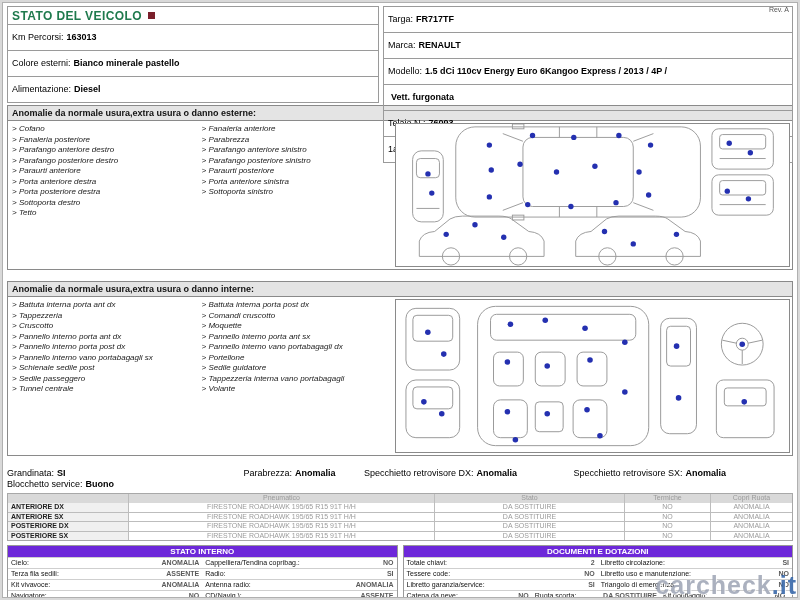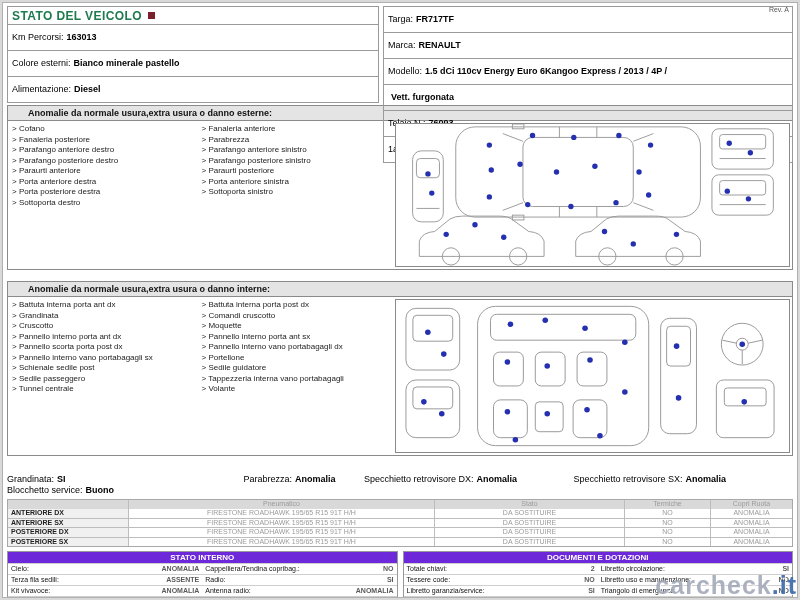--- a/index.html
+++ b/index.html
@@ -16,33 +16,33 @@
   .title{color:#1f7a4d;font-weight:bold;font-size:12px;letter-spacing:.4px;}
   .marker{width:7px;height:7px;background:#7a1f2b;margin-left:6px;}
   .kv-row{border:1px solid #9a9a9a;margin-top:-1px;height:13px;line-height:12px;
           font-size:9px;padding:6px 4px;white-space:nowrap;overflow:hidden;}
   .hdr-right .kv-row:first-child{margin-top:0;}
   .k{color:#000;}
   .v{font-weight:bold;color:#000;margin-left:3px;}
 
   
   .sec{border:1px solid #8a8a8a;margin-top:11px;}
-  .sec-hdr{background:#e4e4e4;border-bottom:1px solid #8a8a8a;font-size:9px;font-weight:bold;padding:2px 20px;}
+  .sec-hdr{background:#e4e4e4;border-bottom:1px solid #8a8a8a;font-size:9px;font-weight:bold;padding:2px 4px;}
   .sec-body{display:flex;}
   .sec-body.ext{height:148px;}
   .sec-body.int{height:158px;justify-content:space-between;}
-  .lists{width:385px;display:flex;padding:3px 2px 0 4px;box-sizing:border-box;}
+  .lists{width:385px;display:flex;padding:3px 2px 0 4px;box-sizing:border-box;font-style:italic;}
   .col{width:50%;font-size:8px;line-height:10.5px;color:#222;}
   .item{white-space:normal;}
   .item::before{content:"> ";}
   .diagram{flex:1;border:1px solid #8a8a8a;margin:2px;background:#fff;}
   .diagram svg{width:100%;height:100%;display:block;}
 
   
-  .summary{margin-top:18px;font-size:9px;}
+  .summary{margin-top:12px;font-size:9px;}
   .sline{height:11px;line-height:11px;white-space:nowrap;}
   .pair{display:inline-block;}
   .w1{width:234px;}
   .w2{width:118px;}
   .w3{width:207px;}
 
   
   .tires{border:1px solid #a8a8a8;margin-top:3px;font-size:7px;}
   .t-row{display:flex;border-top:1px solid #bdbdbd;height:8.5px;line-height:8px;}
   .tires > .t-row:first-child,.tires > div > .t-row:first-child{border-top:none;}
@@ -109,20 +109,21 @@
         <div class="lists">
           <div class="col">
               <div class="item">Cofano</div>
               <div class="item">Fanaleria posteriore</div>
               <div class="item">Parafango anteriore destro</div>
               <div class="item">Parafango posteriore destro</div>
               <div class="item">Paraurti anteriore</div>
               <div class="item">Porta anteriore destra</div>
               <div class="item">Porta posteriore destra</div>
               <div class="item">Sottoporta destro</div>
+              <div class="item">Tetto</div>
             </div>
           <div class="col">
               <div class="item">Fanaleria anteriore</div>
               <div class="item">Parabrezza</div>
               <div class="item">Parafango anteriore sinistro</div>
               <div class="item">Parafango posteriore sinistro</div>
               <div class="item">Paraurti posteriore</div>
               <div class="item">Porta anteriore sinistra</div>
               <div class="item">Sottoporta sinistro</div>
             </div>
@@ -199,24 +200,24 @@
         </div>
       </div>
     </div>
 
     <div class="sec">
       <div class="sec-hdr">Anomalie da normale usura,extra usura o danno interne:</div>
       <div class="sec-body int">
         <div class="lists">
           <div class="col">
               <div class="item">Battuta interna porta ant dx</div>
-              <div class="item">Grandinata</div>
+              <div class="item">Tappezzeria</div>
               <div class="item">Cruscotto</div>
               <div class="item">Pannello interno porta ant dx</div>
-              <div class="item">Pannello scorta porta post dx</div>
+              <div class="item">Pannello interno porta post dx</div>
               <div class="item">Pannello interno vano portabagagli sx</div>
               <div class="item">Schienale sedile post</div>
               <div class="item">Sedile passeggero</div>
               <div class="item">Tunnel centrale</div>
             </div>
           <div class="col">
               <div class="item">Battuta interna porta post dx</div>
               <div class="item">Comandi cruscotto</div>
               <div class="item">Moquette</div>
               <div class="item">Pannello interno porta ant sx</div>

